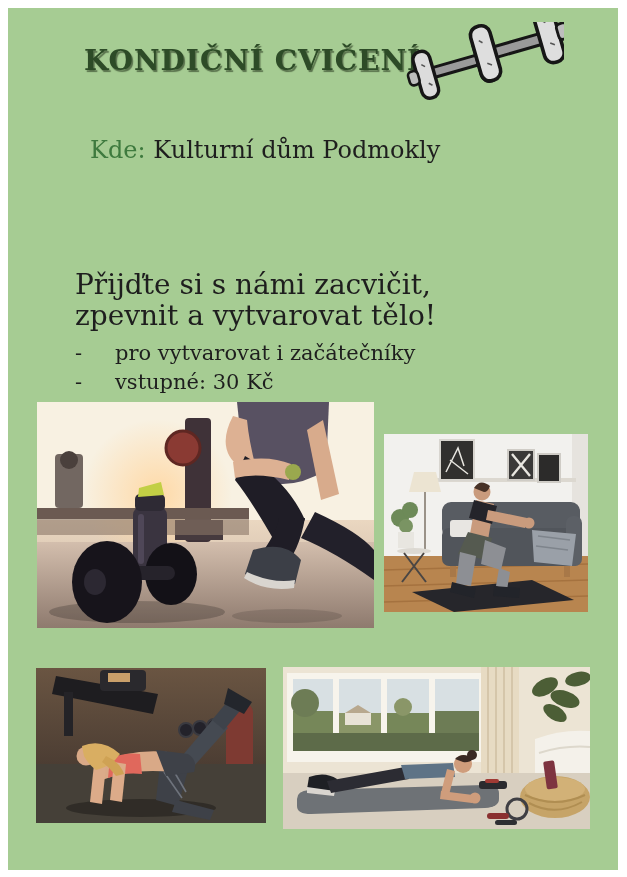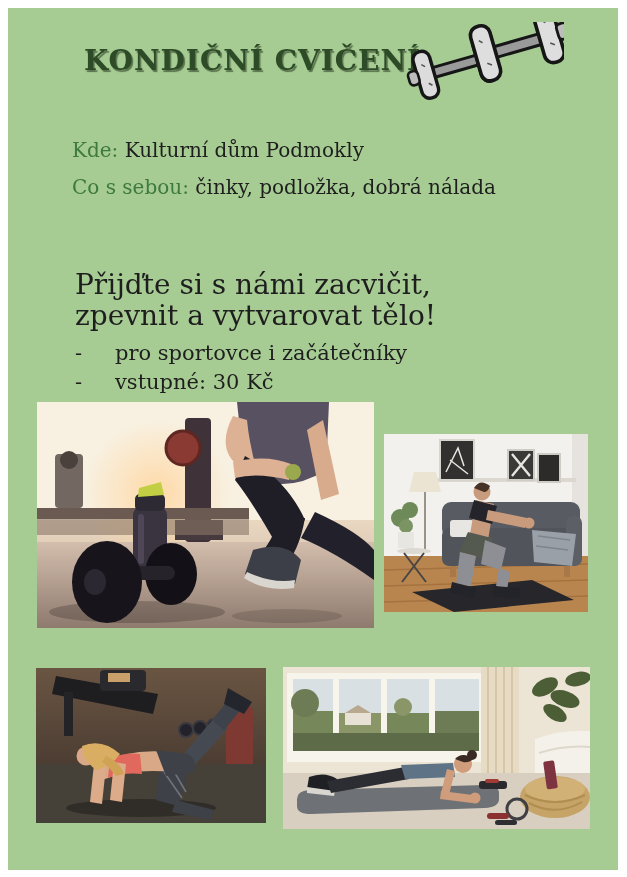--- a/index.html
+++ b/index.html
@@ -11,21 +11,21 @@
     position:absolute; left:8px; top:8px; width:610px; height:862px;
     background:#a6cc93;
   }
   .title{
     position:absolute; left:76px; top:36px; margin:0;
     font-size:28px; font-weight:bold; letter-spacing:1px;
     color:#2d4b27; text-shadow:1.5px 1.5px 1px rgba(25,40,18,0.55);
     white-space:nowrap;
   }
   .dumbbell-icon{ position:absolute; left:394px; top:14px; width:162px; height:94px; }
-  .details{ position:absolute; left:64px; top:124px; font-size:20px; line-height:37px; color:#1e1e1e; }
+  .details{ position:absolute; left:82px; top:124px; font-size:24px; line-height:37px; color:#1e1e1e; }
   .detail-label{ color:#3e7a3e; }
   .detail-value{ margin-left:0.32em; }
   .intro{
     position:absolute; left:67px; top:261px; width:452px;
     font-size:28px; line-height:31px; color:#1e1e1e;
   }
   .bullets{ position:absolute; left:67px; top:331px; font-size:21px; line-height:29px; color:#1e1e1e; }
   .bullet-row{ display:flex; }
   .bullet-marker{ width:40px; }
   .photo{ position:absolute; overflow:hidden; }
@@ -59,31 +59,28 @@
         <rect x="70" y="-6" width="20" height="56" rx="9" fill="#dedede" stroke="#161616" stroke-width="3.6"></rect>
         <rect x="89" y="14" width="11" height="16" rx="4" fill="#bdbdbd" stroke="#161616" stroke-width="2.8"></rect>
         <path d="M11,8 l3,3 M13,32 l4,3 M77,6 l3,3 M79,30 l4,3" stroke="#555" stroke-width="1.6"></path>
       </g>
     </svg>
 
     <div class="details">
       <div class="detail-line">
         <span class="detail-label">Kde:</span><span class="detail-value">Kulturní dům Podmokly</span>
       </div>
-      <div class="detail-line">
-        <span class="detail-label">Co s sebou:</span><span class="detail-value">činky, podložka, dobrá nálada</span>
-      </div>
     </div>
 
     <div class="intro">Přijďte si s námi zacvičit, zpevnit a vytvarovat tělo!</div>
 
     <div class="bullets">
       <div class="bullet-row">
         <span class="bullet-marker">-</span>
-        <span class="bullet-text">pro sportovce i začátečníky</span>
+        <span class="bullet-text">pro vytvarovat i začátečníky</span>
       </div>
       <div class="bullet-row">
         <span class="bullet-marker">-</span>
         <span class="bullet-text">vstupné: 30 Kč</span>
       </div>
     </div>
 
     <div class="photo photo-1" title="Woman sitting on a gym floor at sunset beside a black dumbbell and shaker bottle">
       <svg viewBox="0 0 337 226" preserveAspectRatio="none">
         <defs>

